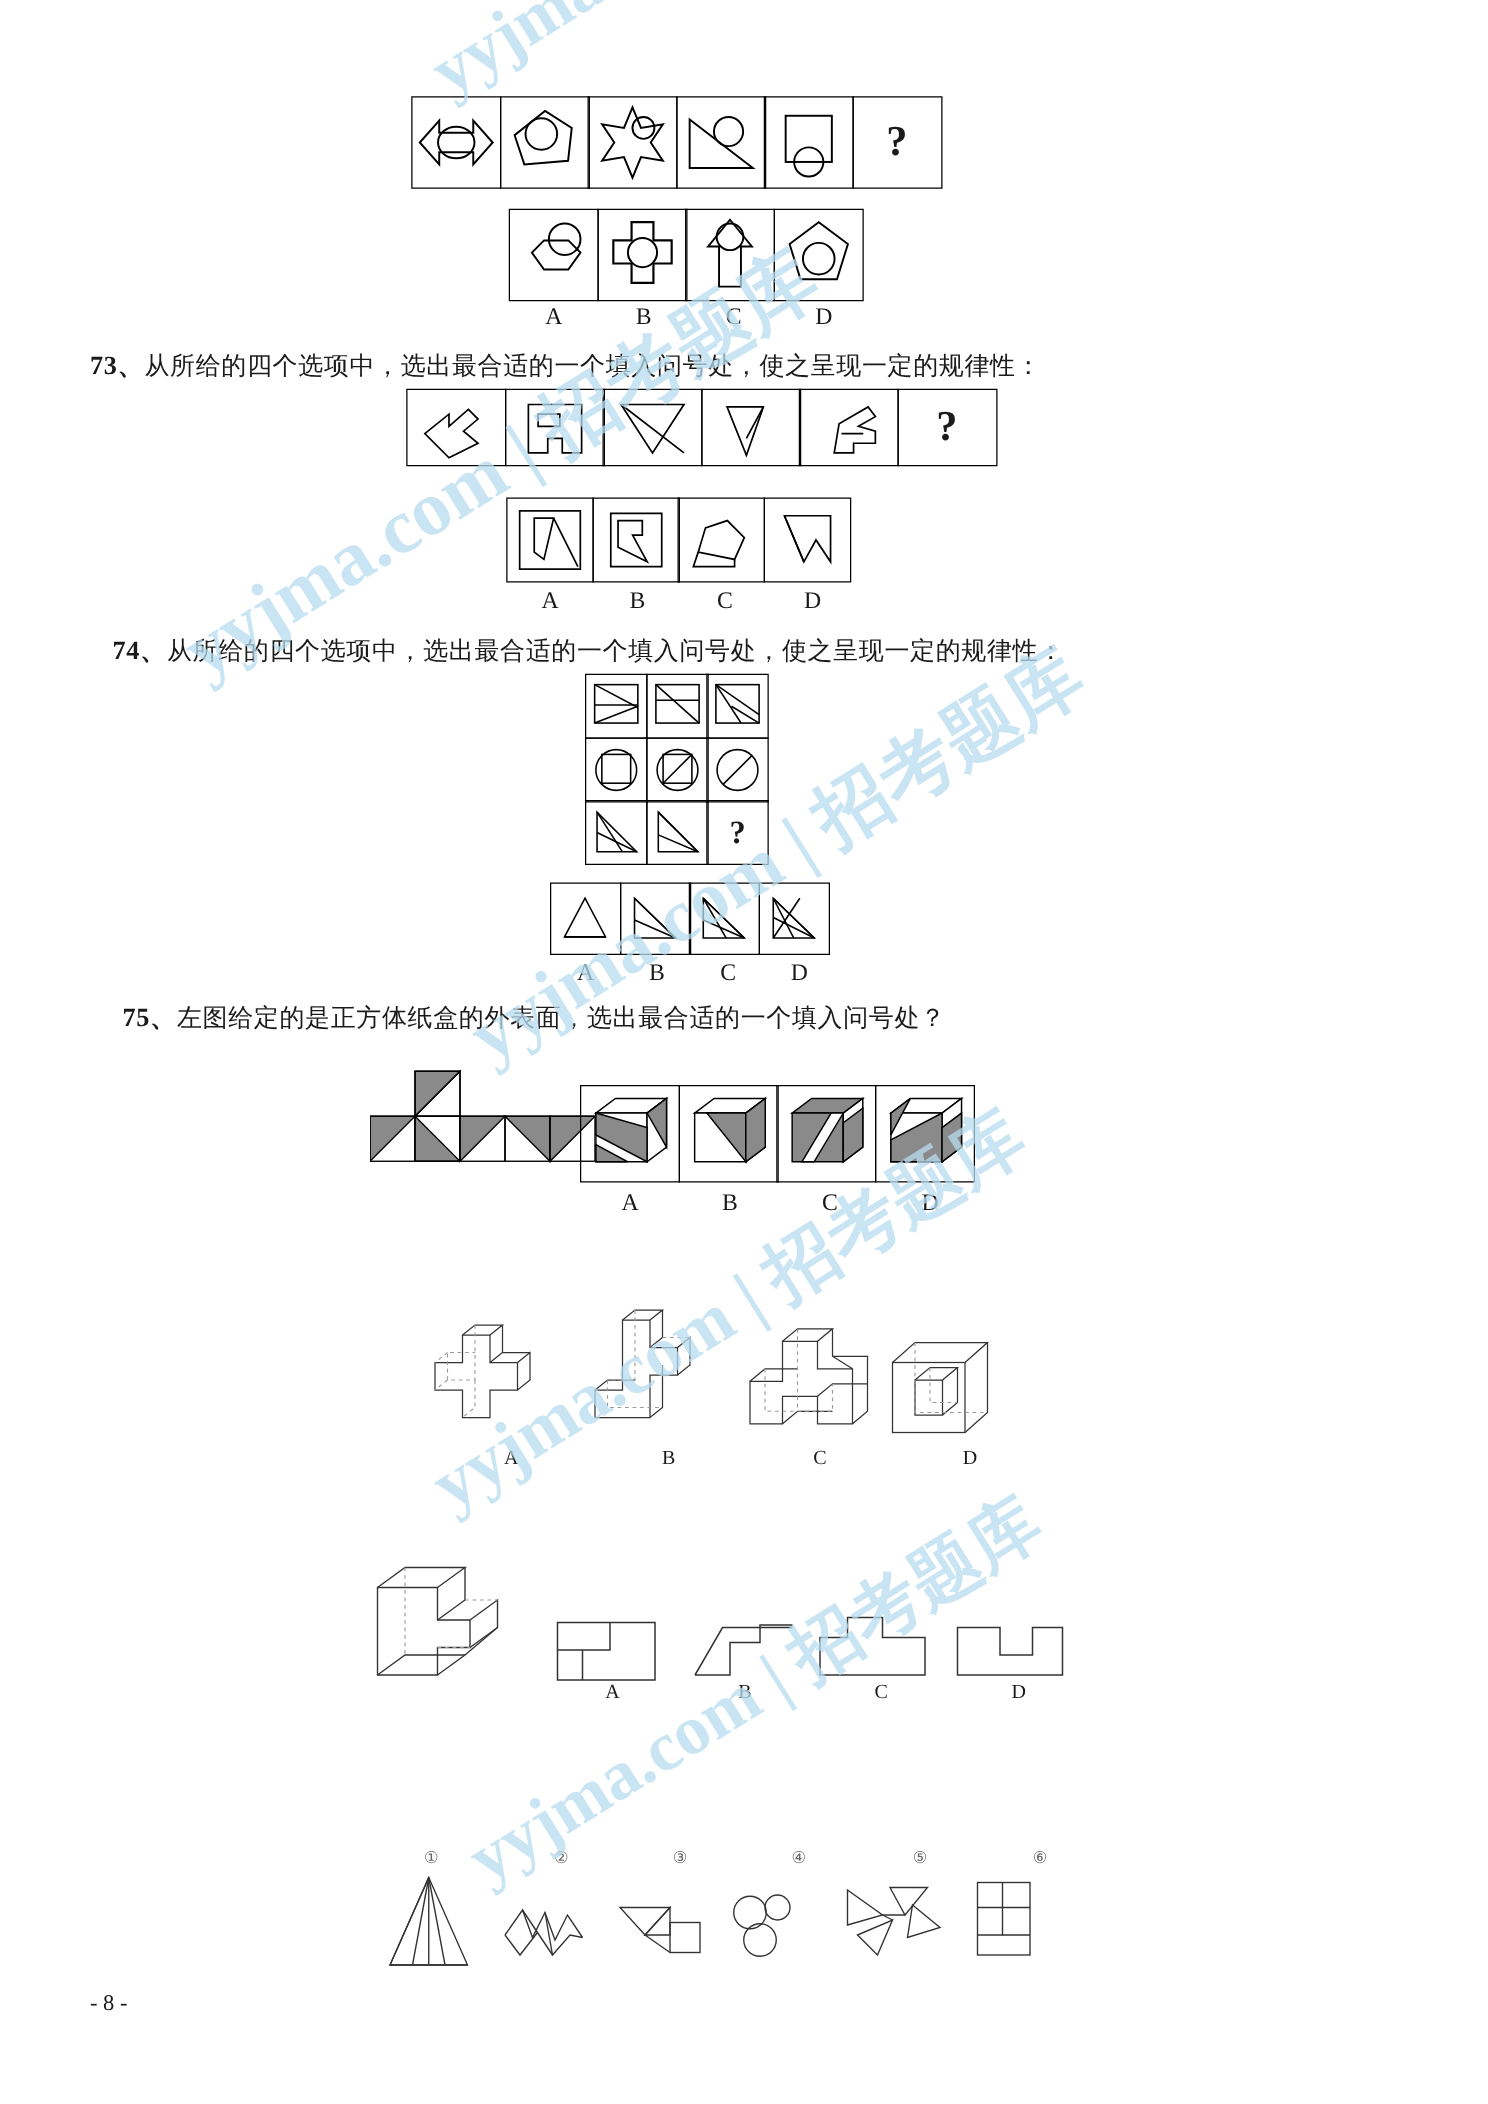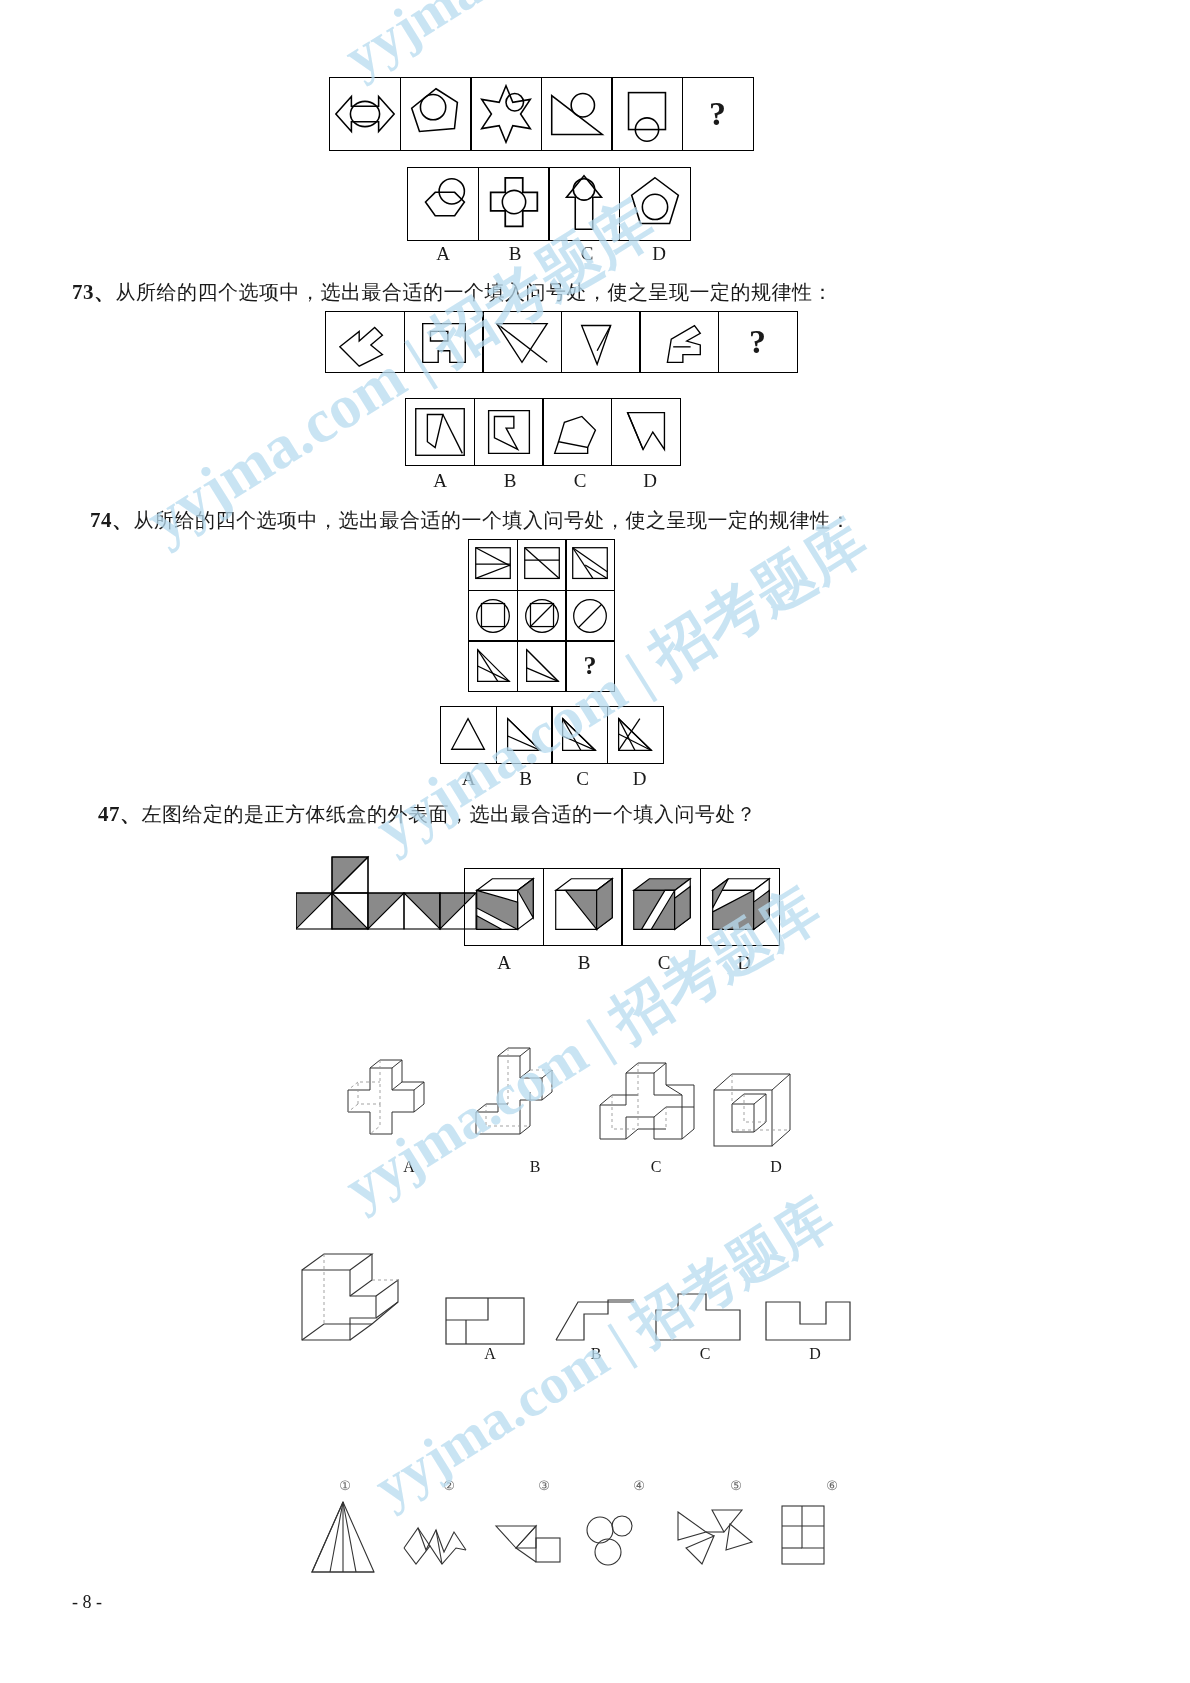--- a/index.html
+++ b/index.html
@@ -345,21 +345,21 @@
     </div>
   </div>
   <div class="labels" style="left:440px; top:768px;">
     <span style="width:57px;">A</span>
     <span style="width:57px;">B</span>
     <span style="width:57px;">C</span>
     <span style="width:57px;">D</span>
   </div>
 
   <div class="qline" style="left:98px; top:800px;">
-    <span class="qnum">47、</span><span>左图给定的是正方体纸盒的外表面，选出最合适的一个填入问号处？</span>
+    <span class="qnum">75、</span><span>左图给定的是正方体纸盒的外表面，选出最合适的一个填入问号处？</span>
   </div>
 
   <div class="freefig" style="left:296px; top:855px;">
     <svg width="180" height="100" viewBox="0 0 180 100">
       <g stroke="#000" stroke-width="1.1">
         <polygon points="36,2 72,2 36,38" fill="#8a8a8a"></polygon>
         <polygon points="72,2 72,38 36,38" fill="none"></polygon>
         <rect x="36" y="2" width="36" height="36" fill="none"></rect>
         <polygon points="0,38 36,38 0,74" fill="#8a8a8a"></polygon>
         <rect x="0" y="38" width="36" height="36" fill="none"></rect>

